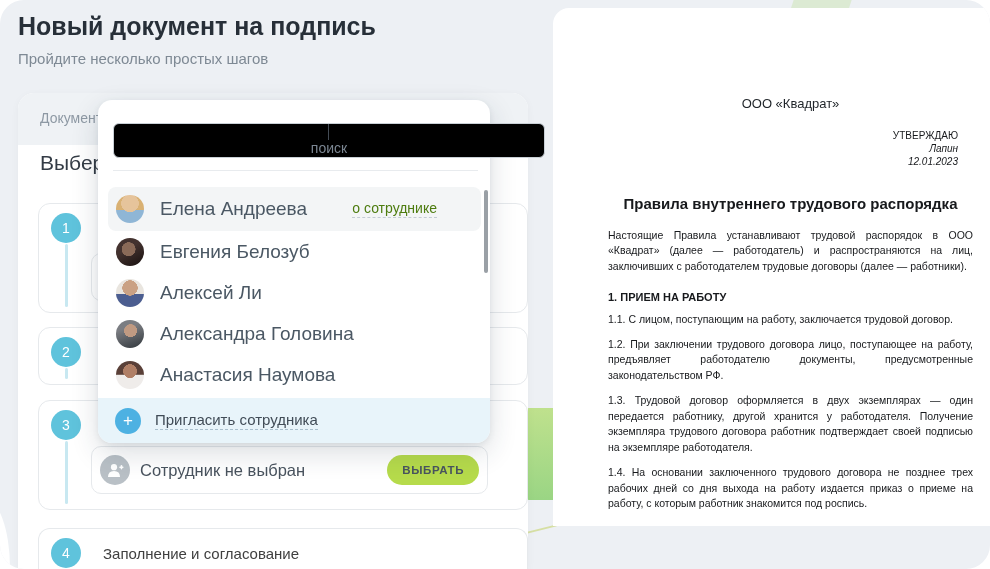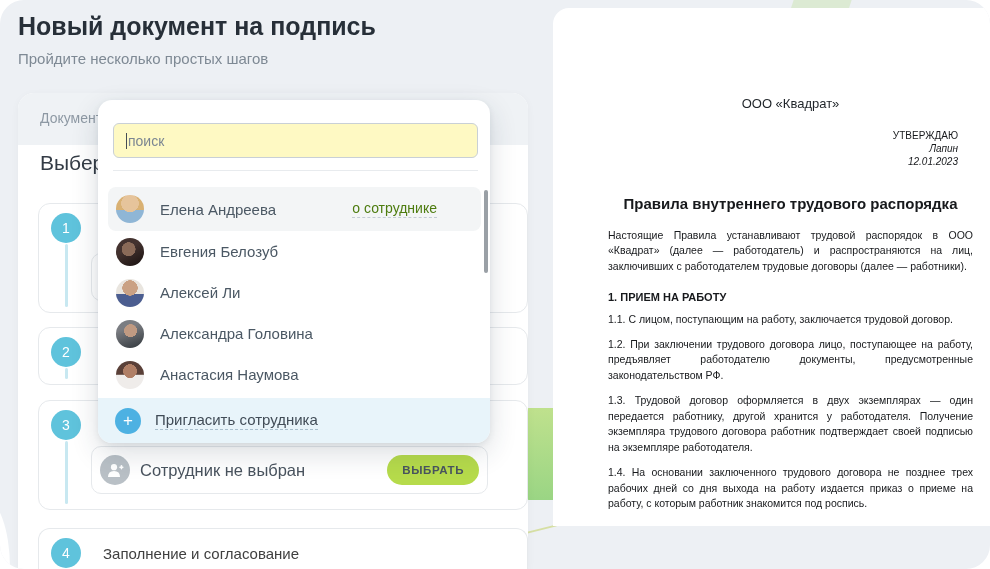--- a/index.html
+++ b/index.html
@@ -38,35 +38,35 @@
   .subcard.sc1{top:49px;}
   .subcard.sc3{top:45px;display:flex;align-items:center;padding:0 8px;}
   .gray-avatar{width:30px;height:30px;border-radius:50%;background:#b9c0c6;display:flex;align-items:center;justify-content:center;flex:0 0 auto;}
   .placeholder-text{margin-left:10px;font-size:16.5px;color:#49535e;white-space:nowrap;}
   .choose-btn{position:absolute;right:8px;top:8px;height:30px;border:none;border-radius:15px;background:#b6db4b;
     color:#49545f;font-family:inherit;font-size:11.5px;font-weight:700;letter-spacing:.6px;padding:0 15px;cursor:pointer;}
 
   
   .dropdown{position:absolute;left:98px;top:100px;width:392px;height:343px;background:#fff;border-radius:14px;
     box-shadow:0 10px 28px rgba(30,50,70,.16), 0 2px 6px rgba(30,50,70,.08);z-index:5;}
-  .search-box{position:absolute;left:15px;top:23px;width:365px;height:35px;border:1px solid #c9d0d6;border-radius:6px;
-    box-sizing:border-box;display:flex;align-items:center;padding:0 12px;background:#fef9c3;cursor:text;}
+  .search-box{position:absolute;left:15px;top:23px;width:432px;height:35px;border:1px solid #c9d0d6;border-radius:6px;
+    box-sizing:border-box;display:flex;align-items:center;padding:0 12px;background:#000000;cursor:text;flex-direction:column;}
   .caret{width:1px;height:16px;background:#444c55;margin-right:1px;}
   .search-placeholder{font-size:14px;color:#7b8692;}
   .dd-divider{position:absolute;left:15px;top:70px;width:365px;height:1px;background:#e8ebee;}
   .dd-list{position:absolute;left:10px;top:87px;width:373px;}
   .dd-row{display:flex;align-items:center;height:41px;padding:0 8px;border-radius:8px;}
   .dd-row.highlight{height:44px;background:#f3f5f6;}
   .avatar{width:28px;height:28px;border-radius:50%;flex:0 0 auto;}
   .av1{background:radial-gradient(circle at 50% 30%,#e6c49b 0 36%,transparent 37%),linear-gradient(180deg,#d9b173 52%,#8fb6d6 53%);}
   .av2{background:radial-gradient(circle at 45% 40%,#8a6a58 0 30%,transparent 31%),linear-gradient(150deg,#43322f 40%,#18100f 100%);}
   .av3{background:radial-gradient(circle at 50% 32%,#caa184 0 32%,transparent 33%),linear-gradient(180deg,#e9e5df 52%,#4c5e90 53%);}
   .av4{background:radial-gradient(circle at 52% 38%,#c09a82 0 28%,transparent 29%),linear-gradient(160deg,#7b7d82 30%,#31373c 100%);}
   .av5{background:radial-gradient(circle at 50% 36%,#b07f66 0 30%,transparent 31%),linear-gradient(180deg,#5a4038 48%,#efecea 49%);}
-  .dd-name{margin-left:16px;font-size:15px;color:#4b5864;white-space:nowrap;}
+  .dd-name{margin-left:16px;font-size:19px;color:#4b5864;white-space:nowrap;}
   .dd-link{margin-left:auto;margin-right:36px;font-size:14px;color:#4d7c0f;border-bottom:1px dashed #c3ccd4;padding-bottom:1px;cursor:pointer;white-space:nowrap;}
   .invite-row{position:absolute;left:0;top:298px;width:100%;height:45px;background:#e8f4fa;border-radius:0 0 14px 14px;
     display:flex;align-items:center;cursor:pointer;}
   .invite-circle{width:26px;height:26px;border-radius:50%;background:#4db1e2;color:#fff;font-size:17px;line-height:1;
     display:flex;align-items:center;justify-content:center;margin-left:17px;flex:0 0 auto;}
   .invite-label{margin-left:14px;font-size:15px;color:#414c57;border-bottom:1px dashed #a9bfcd;padding-bottom:1px;white-space:nowrap;}
   .dd-scrollbar{position:absolute;left:386px;top:90px;width:4px;height:83px;background:#9aa0a6;border-radius:2px;}
 
   
   .doc-panel{position:absolute;left:553px;top:8px;width:437px;height:518px;background:#ffffff;border-radius:16px 0 0 0;z-index:1;}

